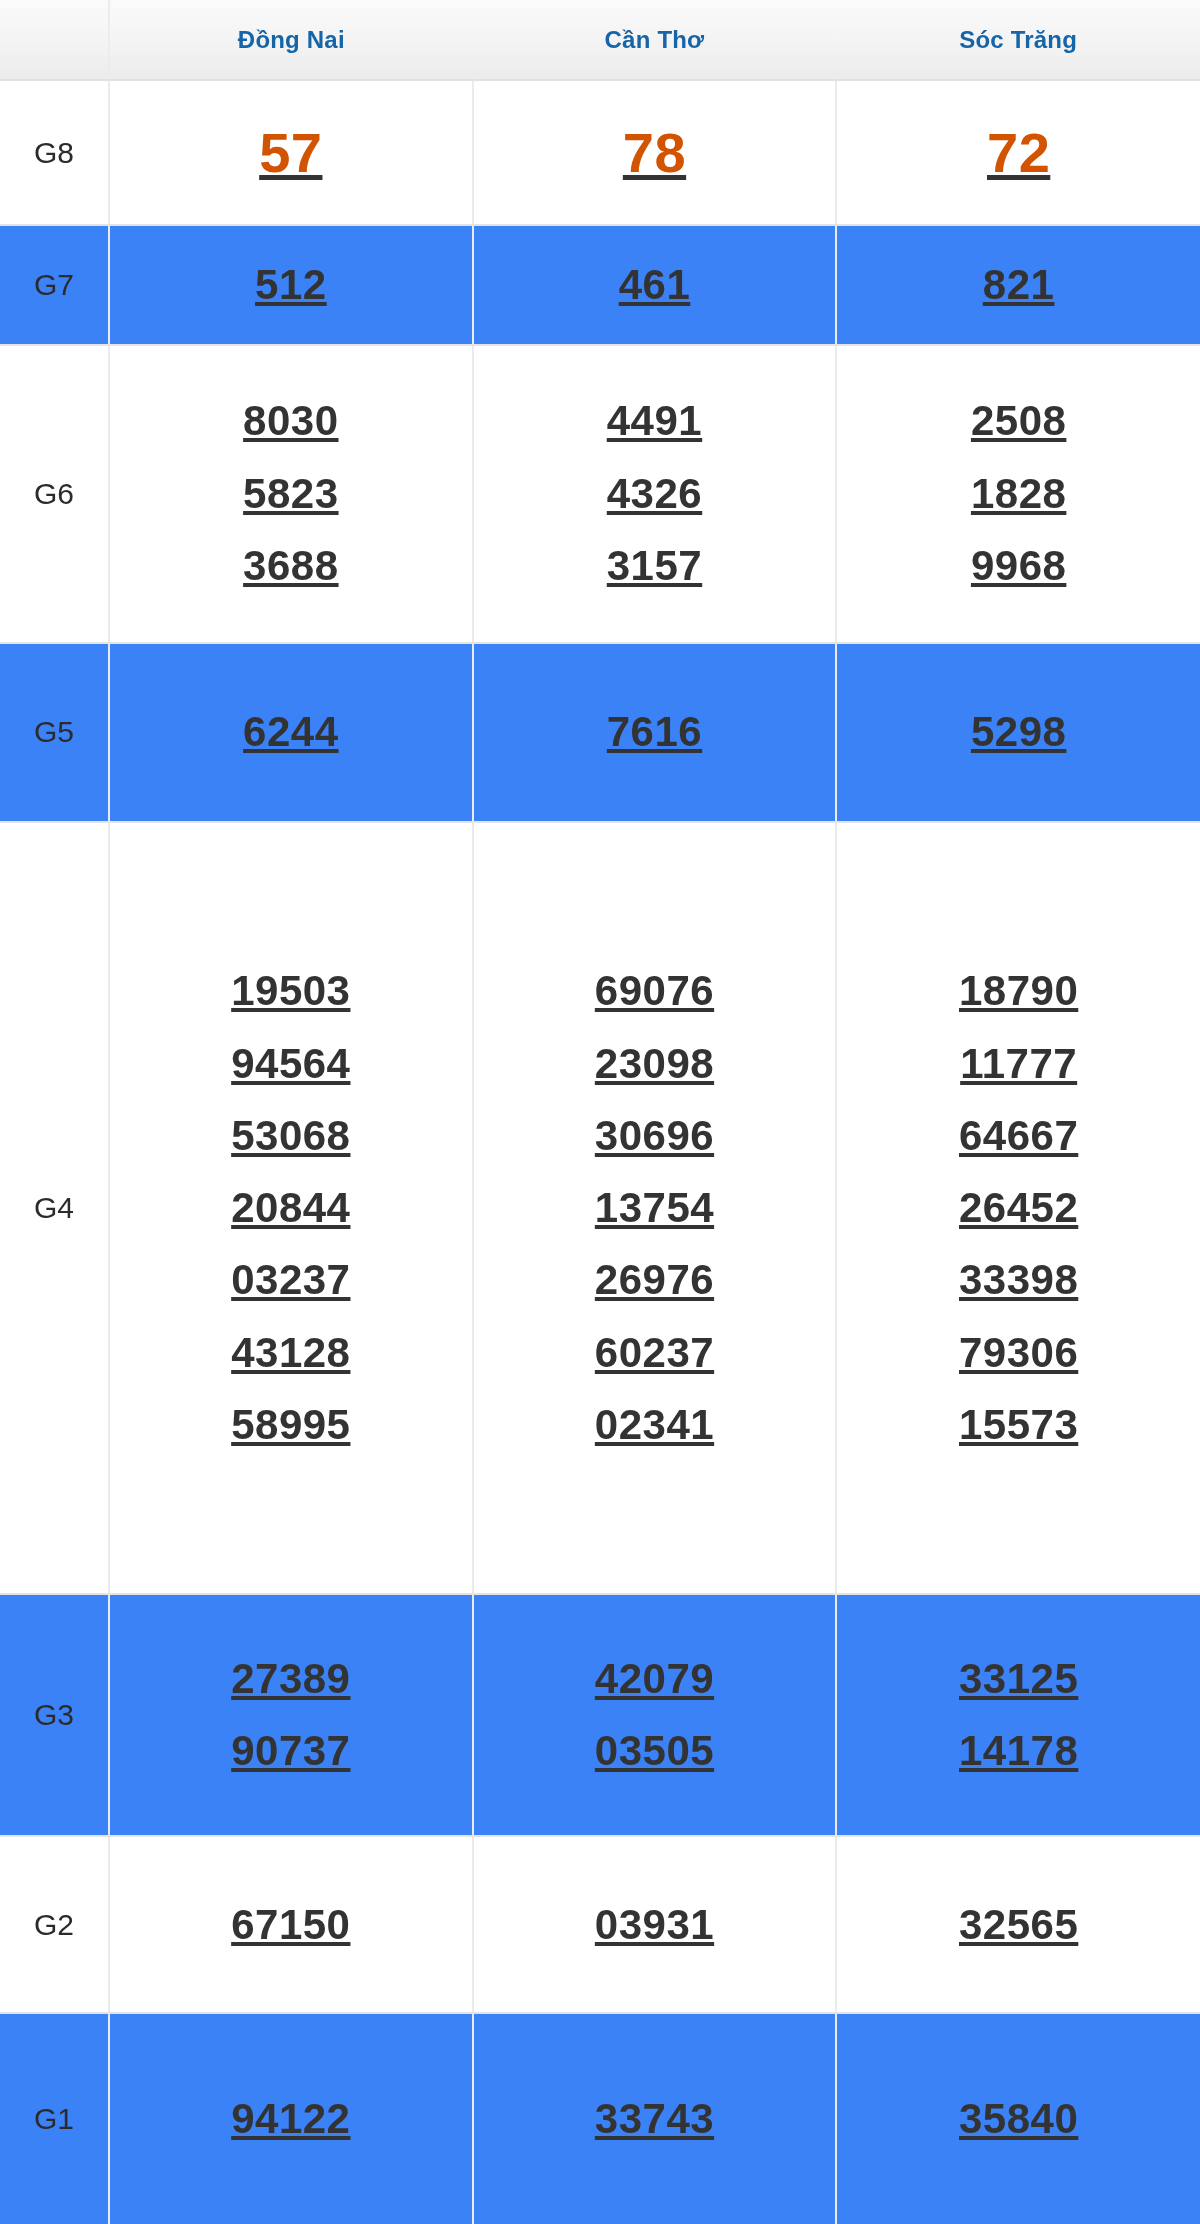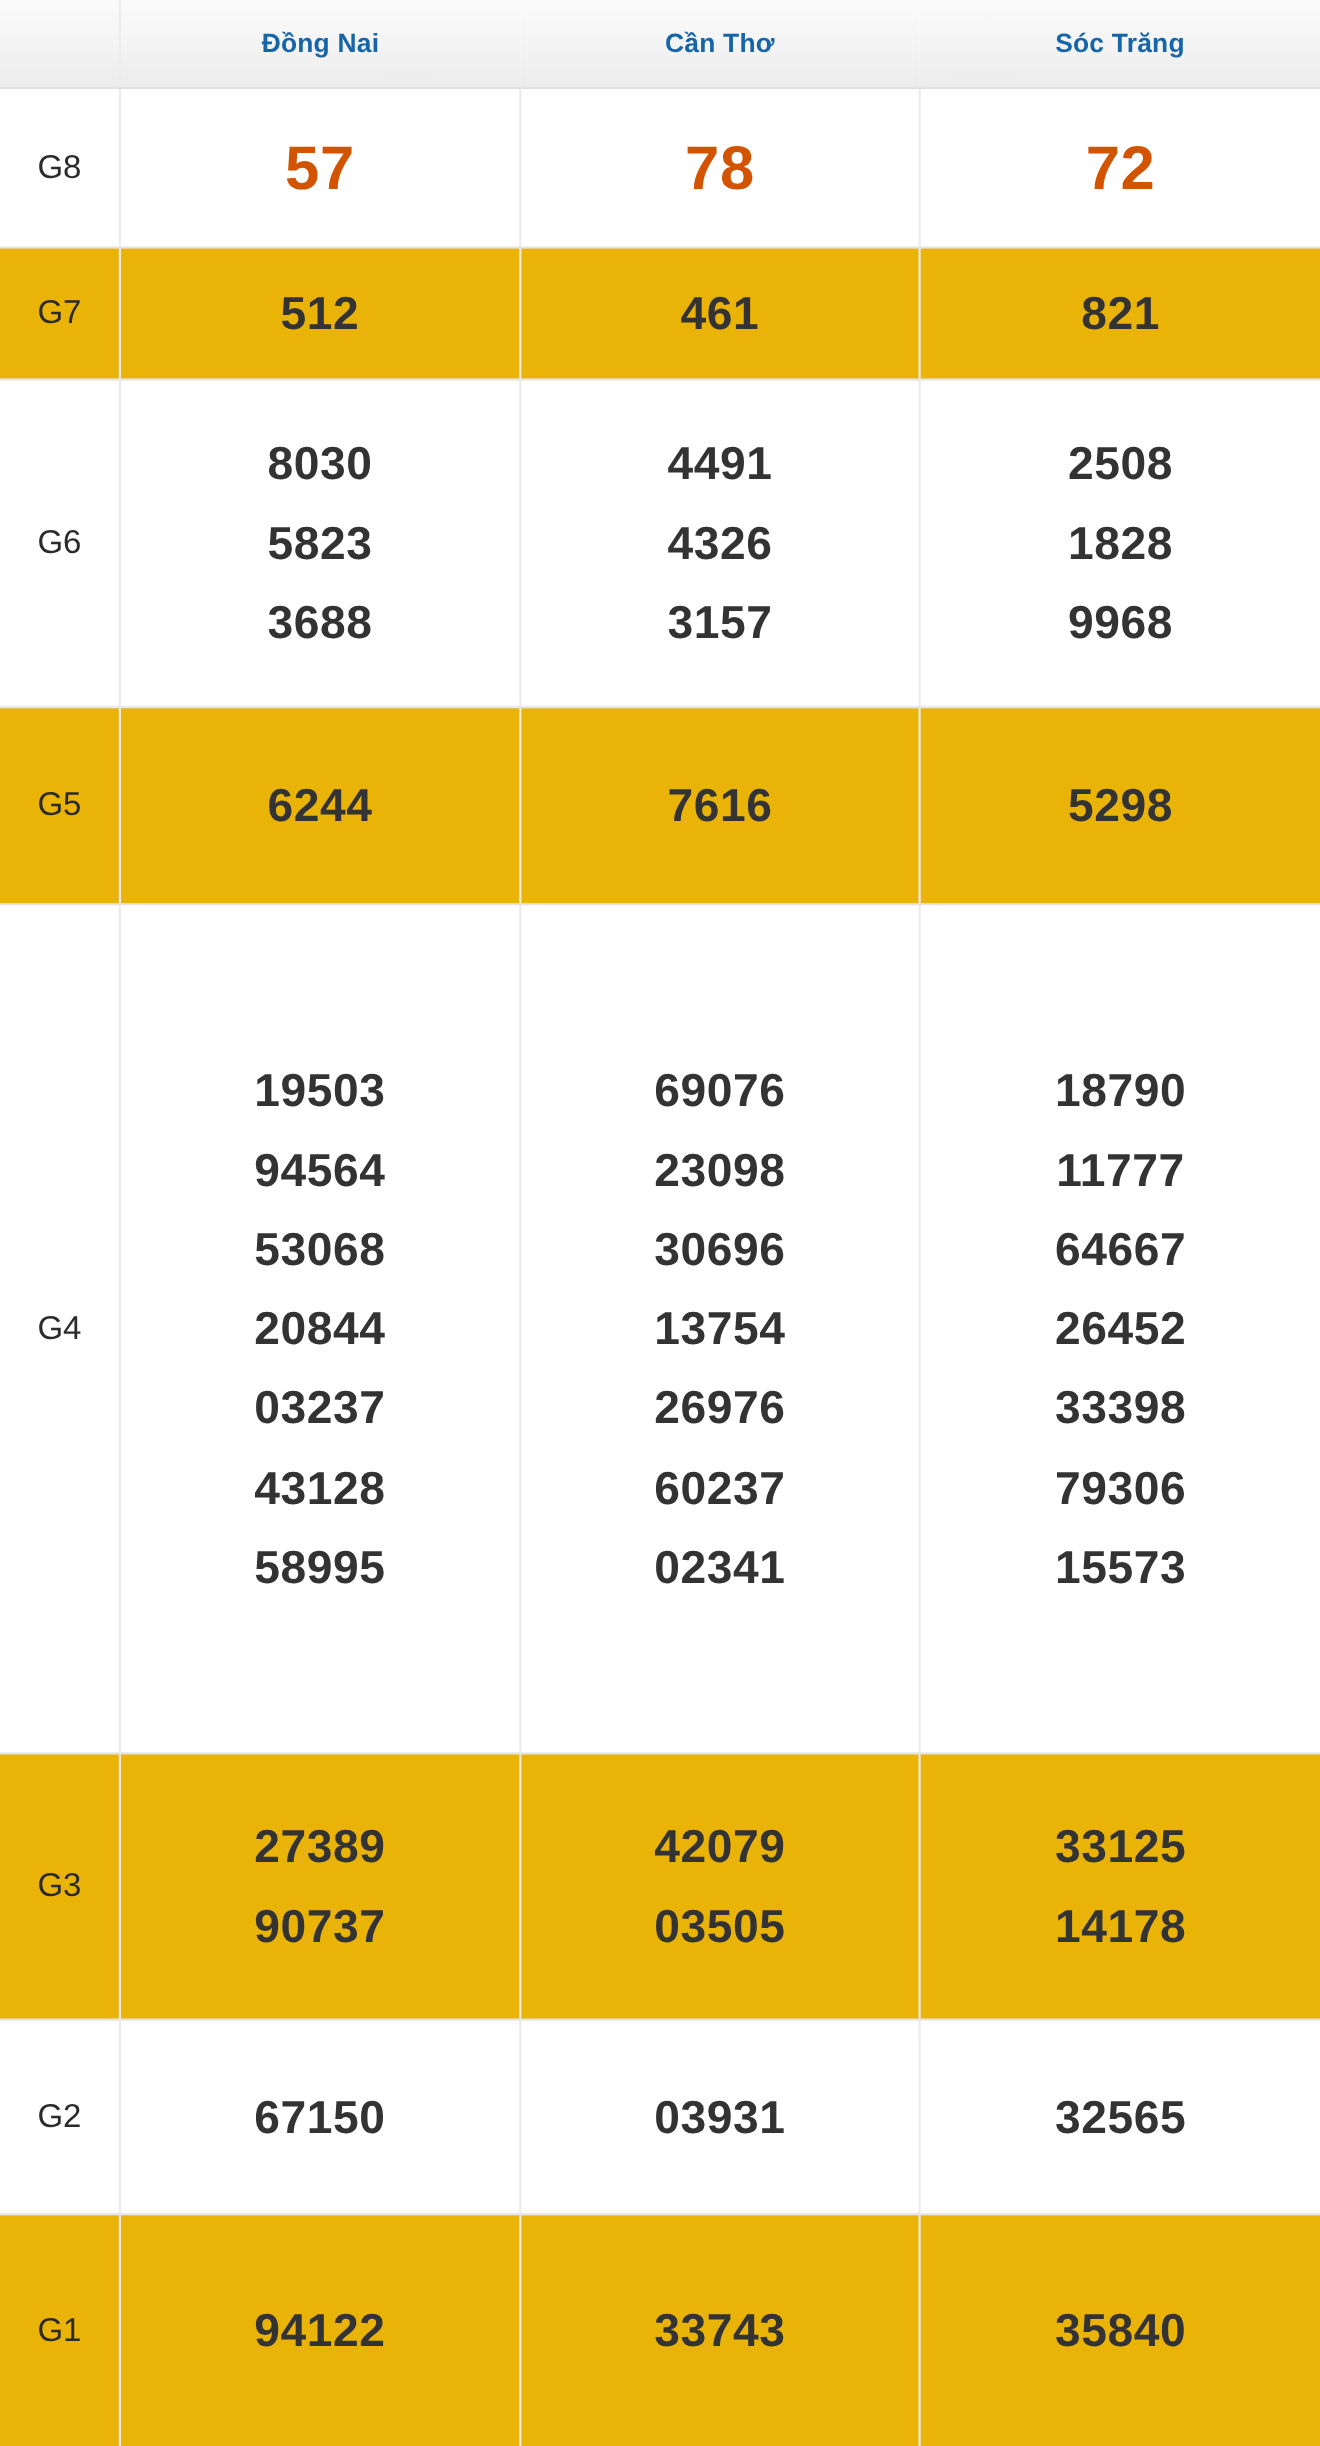--- a/index.html
+++ b/index.html
@@ -37,21 +37,21 @@
     letter-spacing: 0.2px;
   }
   th.corner-cell {
     width: 108px;
     background: linear-gradient(to bottom, #fbfbfb 0%, #f3f3f3 55%, #ececec 100%);
     border-right: 2px solid #ececec;
   }
 
   
   tbody tr.row-white td { background: #ffffff; text-align: center; }
-  tbody tr.row-grey  td { background: #eab308; }
+  tbody tr.row-grey  td { background: #3b82f6; }
 
   tbody td {
     border-bottom: 2px solid #e4e4e4;
     border-right: 2px solid #ebebeb;
     text-align: center;
     vertical-align: middle;
     padding: 0;
     color: #333333;
   }
   tbody td:last-child { border-right: none; }
@@ -60,20 +60,21 @@
   td.prize-label {
     width: 108px;
     font-size: 30px;
     font-weight: normal;
     color: #2b2b2b;
     border-right: 2px solid #ebebeb;
   }
 
   td.prize-values {
     width: 364px;
+    text-decoration: underline;
   }
 
   .num {
     display: block;
     font-size: 42px;
     font-weight: bold;
     color: #333333;
     line-height: 1.72;
     letter-spacing: 0.5px;
   }

